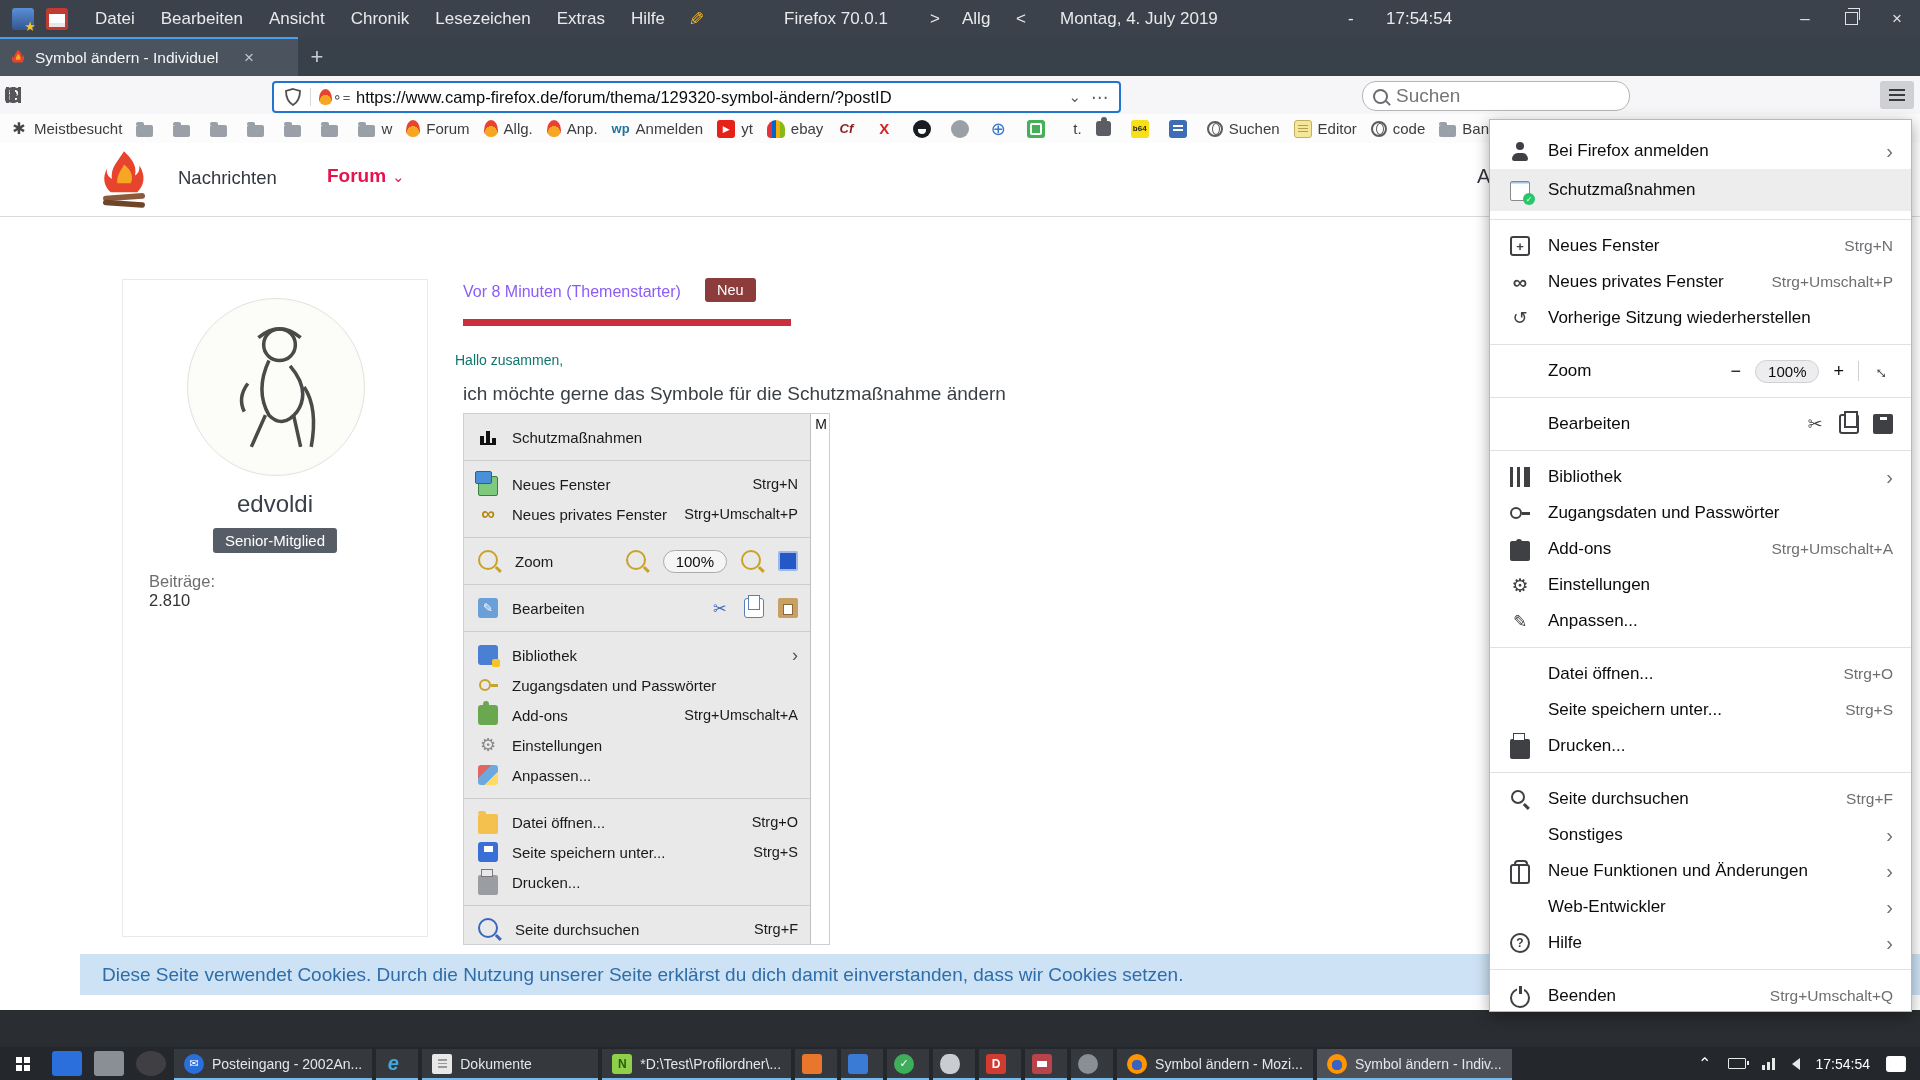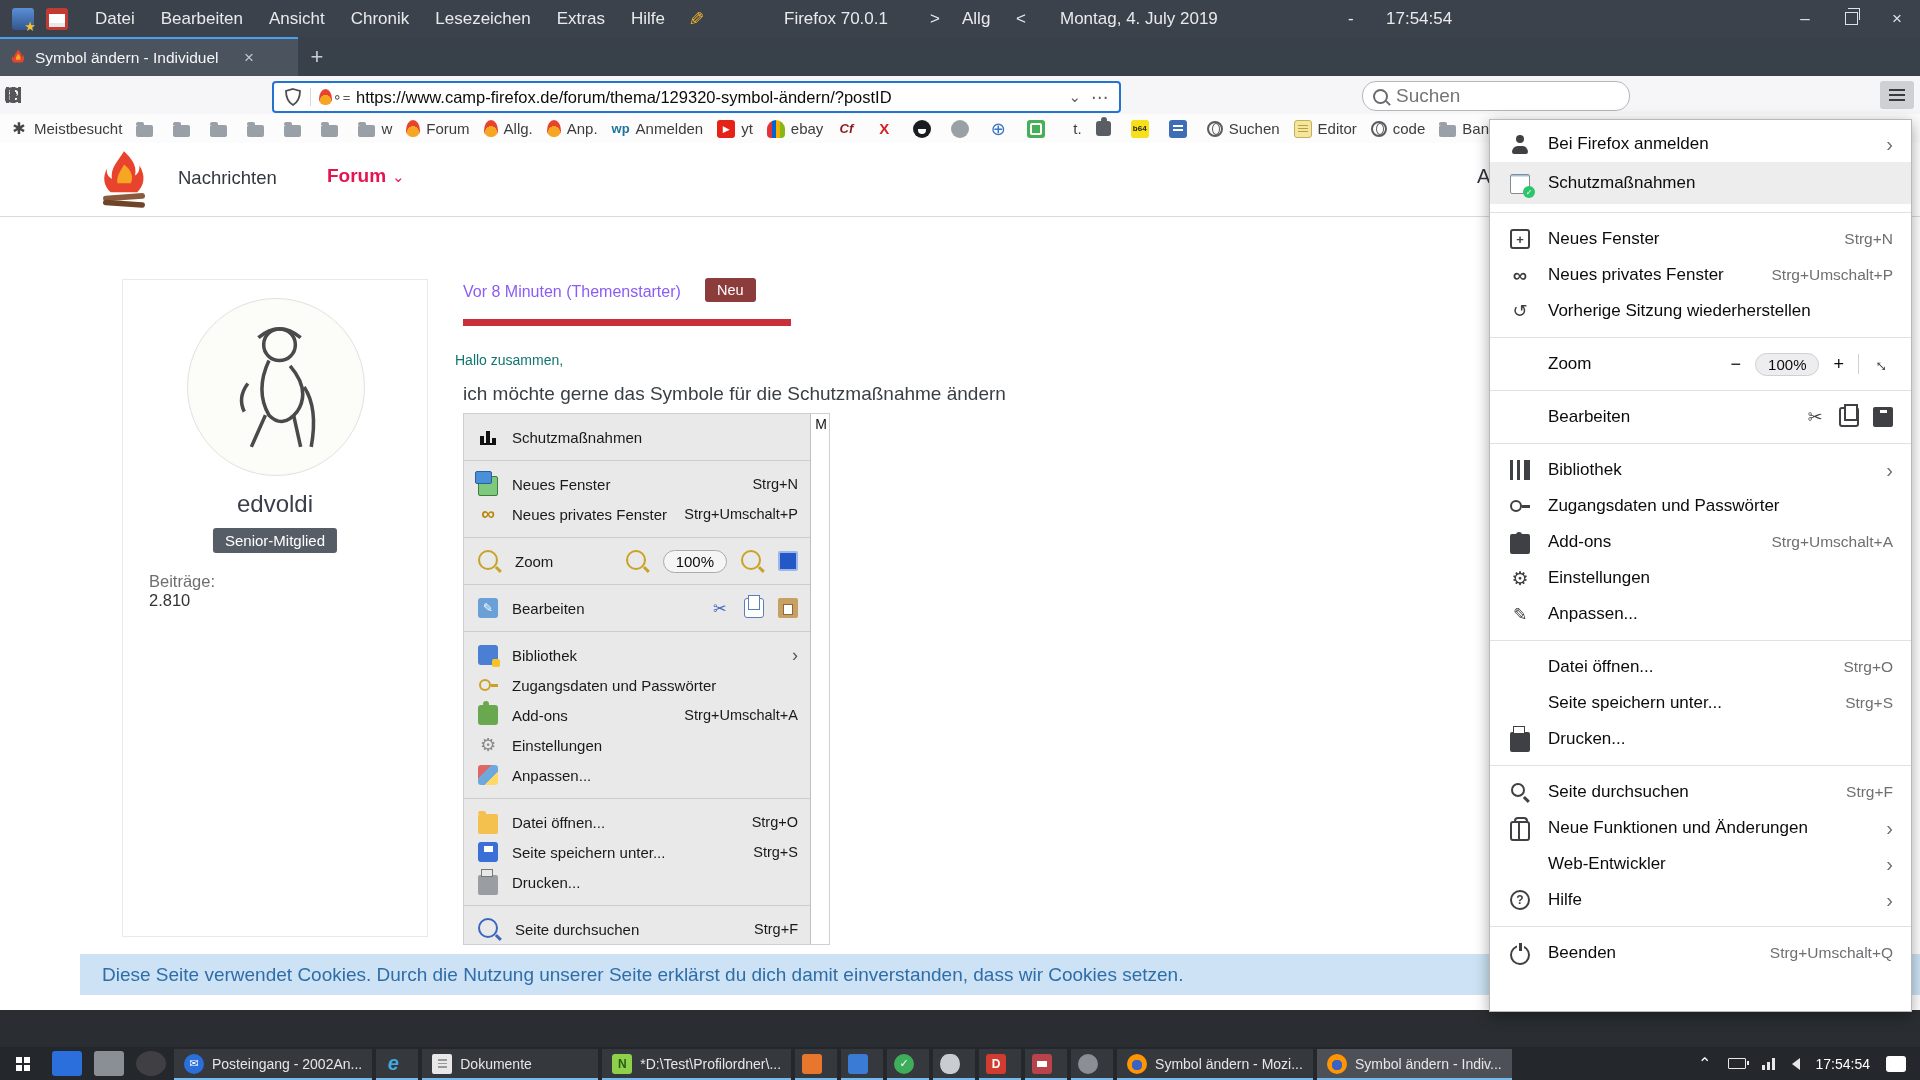--- a/index.html
+++ b/index.html
@@ -164,21 +164,21 @@
   .zoomctl,.editctl{display:none;align-items:center;gap:14px;margin-left:auto;}
   .t-zoom .zoomctl{display:flex;} .t-edit .editctl{display:flex;}
   .zpill{background:#ededf0;border:1px solid #d0d0d4;border-radius:13px;padding:2px 12px;font-size:15px;color:#0c0c0d;}
   #shot-menu .zpill{background:#f5f5f5;border:1px solid #aaa;}
   .zbtn{font-size:18px;color:#0c0c0d;}
   
   #cookie{position:absolute;left:80px;top:954px;width:1840px;height:41px;background:#cde3f5;display:flex;align-items:center;
     padding-left:22px;font-size:19px;color:#2f6da8;box-sizing:border-box;}
   
   #appmenu{position:absolute;left:1489px;top:119px;width:423px;height:893px;background:#fff;border:1px solid #b9b9bd;
-    box-shadow:0 4px 14px rgba(0,0,0,.35);padding-top:6px;box-sizing:border-box;z-index:50;}
+    box-shadow:0 4px 14px rgba(0,0,0,.35);padding-top:13px;box-sizing:border-box;z-index:50;}
   .am-row{height:36px;display:flex;align-items:center;padding:0 18px 0 20px;gap:18px;font-size:17px;color:#0c0c0d;}
   .am-row .ici{width:20px;height:20px;color:#3f4043;}
   .am-row .am-label{flex:1;white-space:nowrap;overflow:hidden;}
   .am-row .am-sc{color:#6f6f73;font-size:15.5px;}
   .am-row.t-sep{height:0;border-top:1px solid #e1e1e3;margin:8px 0;padding:0;}
   .am-row.hl{background:#ededee;height:42px;}
   .am-row.has-arrow::after{content:"›";color:#6f6f73;font-size:20px;}
   
   .ic-person::before{content:"";width:8px;height:8px;border-radius:50%;background:#3f4043;position:absolute;top:1px;}
   .ic-person::after{content:"";width:16px;height:8px;border-radius:8px 8px 3px 3px;background:#3f4043;position:absolute;bottom:0;}
@@ -816,20 +816,26 @@
       
       
     </div>
     <div class="am-row t-item">
       <span class="ici ic-search"></span>
       <span class="am-label">Seite durchsuchen</span>
       <span class="am-sc">Strg+F</span>
 
     </div>
     <div class="am-row t-item has-arrow">
+      <span class="ici ic-none"></span>
+      <span class="am-label">Sonstiges</span>
+      <span class="am-sc"></span>
+
+    </div>
+    <div class="am-row t-item has-arrow">
       <span class="ici ic-gift"></span>
       <span class="am-label">Neue Funktionen und Änderungen</span>
       <span class="am-sc"></span>
 
     </div>
     <div class="am-row t-item has-arrow">
       <span class="ici ic-none"></span>
       <span class="am-label">Web-Entwickler</span>
       <span class="am-sc"></span>
 

